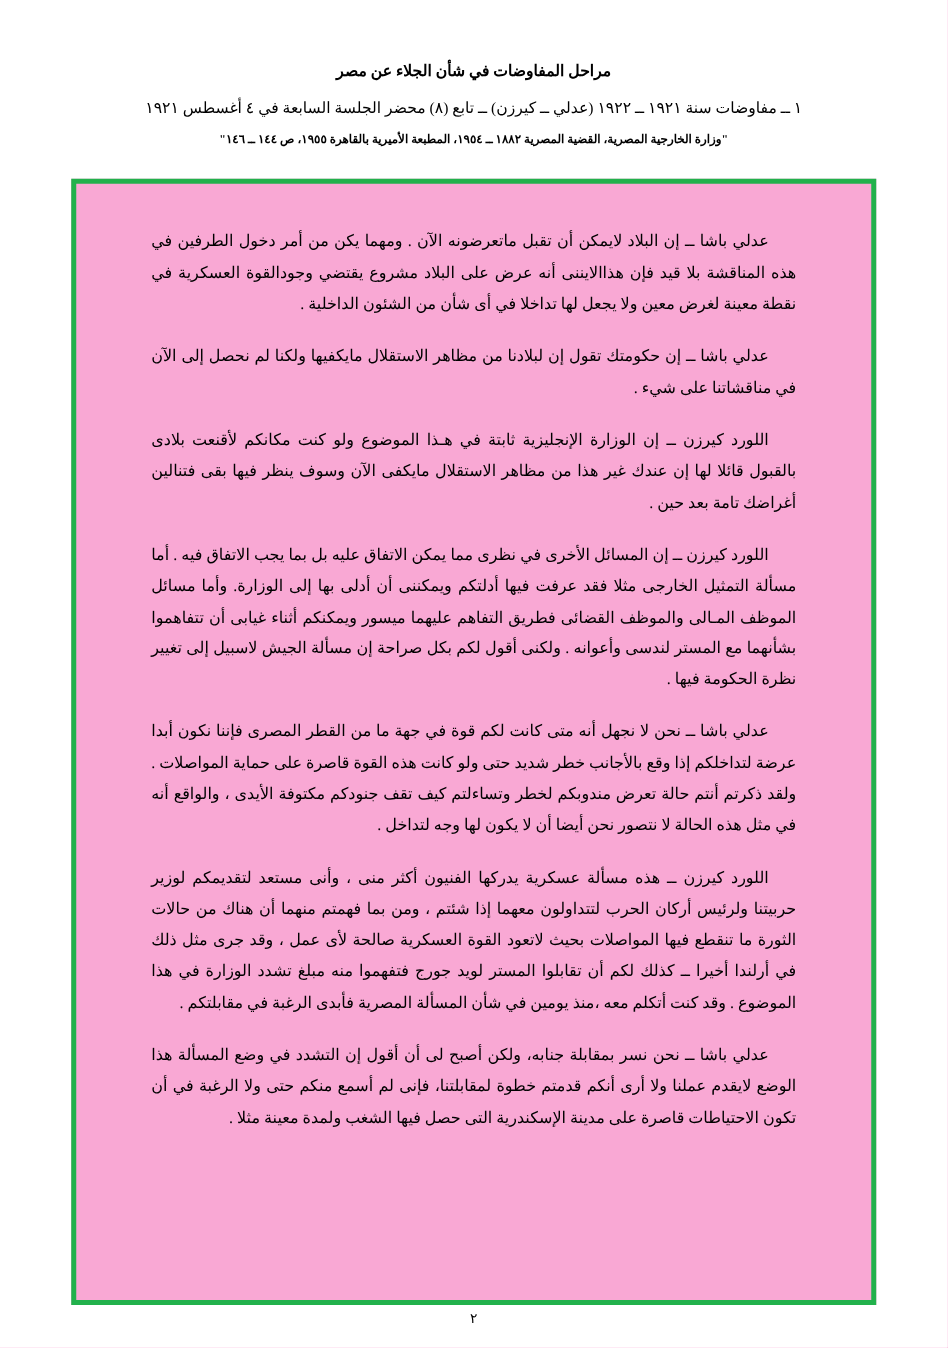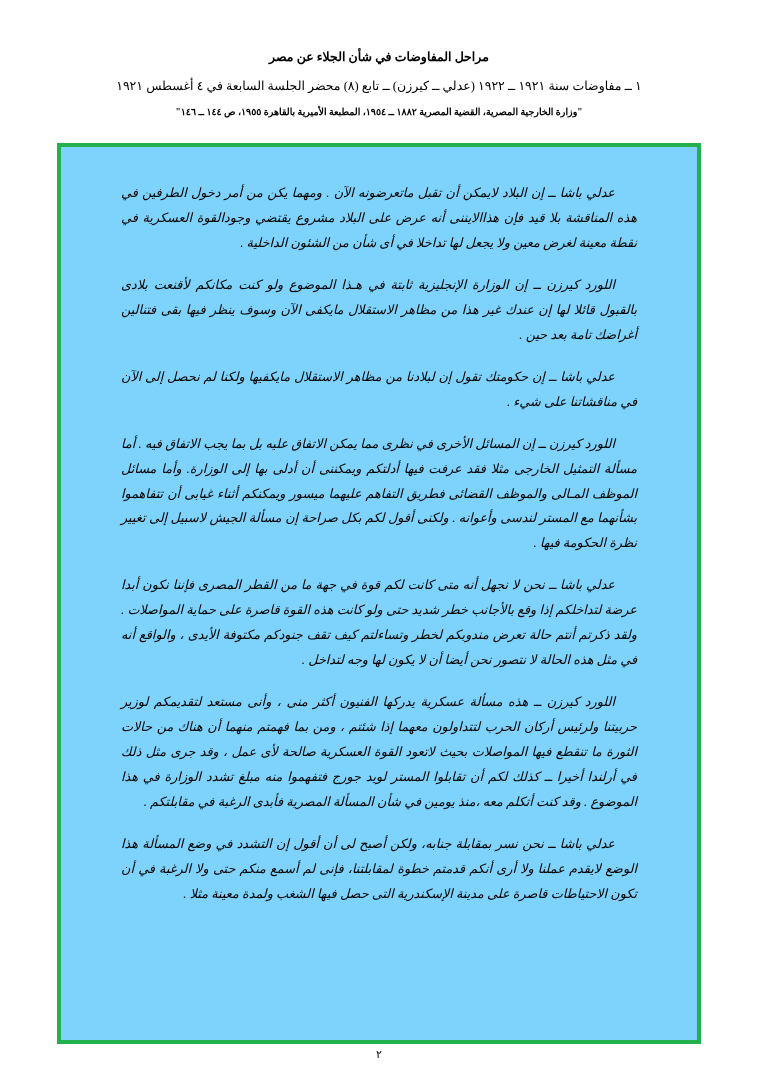--- a/index.html
+++ b/index.html
@@ -47,22 +47,21 @@
     direction: rtl;
   }
   .frame {
     position: absolute;
     top: 143px;
     right: 57px;
     left: 57px;
     height: 901px;
     border: 4px solid #22b14c;
     box-sizing: border-box;
-    background: #7dd3fc;
-    font-style: italic;
+    background: #f9a8d4;
   }
   .frame-inner {
     position: absolute;
     top: 34px;
     right: 60px;
     left: 60px;
     bottom: 20px;
     direction: rtl;
   }
   .para {
@@ -95,22 +94,22 @@
 
   <div class="header">
     <div class="header-title">مراحل المفاوضات في شأن الجلاء عن مصر</div>
     <div class="header-sub">١ ــ مفاوضات سنة ١٩٢١ ــ ١٩٢٢ (عدلي ــ كيرزن) ــ تابع (٨) محضر الجلسة السابعة في ٤ أغسطس ١٩٢١</div>
     <div class="header-source">"وزارة الخارجية المصرية، القضية المصرية ١٨٨٢ ــ ١٩٥٤، المطبعة الأميرية بالقاهرة ١٩٥٥، ص ١٤٤ ــ ١٤٦"</div>
   </div>
 
   <div class="frame">
     <div class="frame-inner">
       <p class="para">عدلي باشا ــ إن البلاد لايمكن أن تقبل ماتعرضونه الآن .  ومهما يكن من أمر دخول الطرفين في هذه المناقشة بلا قيد فإن هذاالايننى أنه عرض على البلاد مشروع يقتضي وجودالقوة العسكرية في نقطة معينة لغرض معين ولا يجعل لها تداخلا في أى شأن من الشئون الداخلية .</p>
+      <p class="para">عدلي باشا ــ إن حكومتك تقول إن لبلادنا من مظاهر الاستقلال مايكفيها ولكنا لم نحصل إلى الآن في مناقشاتنا على شيء .</p>
       <p class="para">اللورد كيرزن ــ إن الوزارة الإنجليزية ثابتة في هـذا الموضوع ولو كنت مكانكم لأقنعت بلادى بالقبول قائلا لها إن عندك غير هذا من مظاهر الاستقلال مايكفى الآن وسوف ينظر فيها بقى فتنالين أغراضك تامة بعد حين .</p>
-      <p class="para">عدلي باشا ــ إن حكومتك تقول إن لبلادنا من مظاهر الاستقلال مايكفيها ولكنا لم نحصل إلى الآن في مناقشاتنا على شيء .</p>
       <p class="para">اللورد كيرزن ــ إن المسائل الأخرى في نظرى مما يمكن الاتفاق عليه بل بما يجب الاتفاق فيه . أما مسألة التمثيل الخارجى مثلا فقد عرفت فيها أدلتكم ويمكننى أن أدلى بها إلى الوزارة. وأما مسائل الموظف المـالى والموظف القضائى فطريق التفاهم عليهما ميسور ويمكنكم أثناء غيابى أن تتفاهموا بشأنهما مع المستر لندسى وأعوانه . ولكنى أقول لكم بكل صراحة إن مسألة الجيش لاسبيل إلى تغيير نظرة الحكومة فيها .</p>
       <p class="para">عدلي باشا ــ نحن لا نجهل أنه متى كانت لكم قوة في جهة ما من القطر المصرى فإننا نكون أبدا عرضة لتداخلكم إذا وقع بالأجانب خطر شديد حتى ولو كانت هذه القوة قاصرة على حماية المواصلات . ولقد ذكرتم أنتم حالة تعرض مندوبكم لخطر وتساءلتم كيف تقف جنودكم مكتوفة الأيدى ، والواقع أنه في مثل هذه الحالة لا نتصور نحن أيضا أن لا يكون لها وجه لتداخل .</p>
       <p class="para">اللورد كيرزن ــ هذه مسألة عسكرية يدركها الفنيون أكثر منى ، وأنى مستعد لتقديمكم لوزير حربيتنا ولرئيس أركان الحرب لتتداولون معهما إذا شئتم ، ومن بما فهمتم منهما أن هناك من حالات الثورة ما تنقطع فيها المواصلات بحيث لاتعود القوة العسكرية صالحة لأى عمل ، وقد جرى مثل ذلك في أرلندا أخيرا ــ كذلك لكم أن تقابلوا المستر لويد جورج فتفهموا منه مبلغ تشدد الوزارة في هذا الموضوع . وقد كنت أتكلم معه ،منذ يومين في شأن المسألة المصرية فأبدى الرغبة في مقابلتكم .</p>
       <p class="para">عدلي باشا ــ نحن نسر بمقابلة جنابه، ولكن أصبح لى أن أقول إن التشدد في وضع المسألة هذا الوضع لايقدم عملنا ولا أرى أنكم قدمتم خطوة لمقابلتنا، فإنى لم أسمع منكم حتى ولا الرغبة في أن تكون الاحتياطات قاصرة على مدينة الإسكندرية التى حصل فيها الشغب ولمدة معينة مثلا .</p>
     </div>
   </div>
 
   <div class="page-number">٢</div>
 
 </div>

